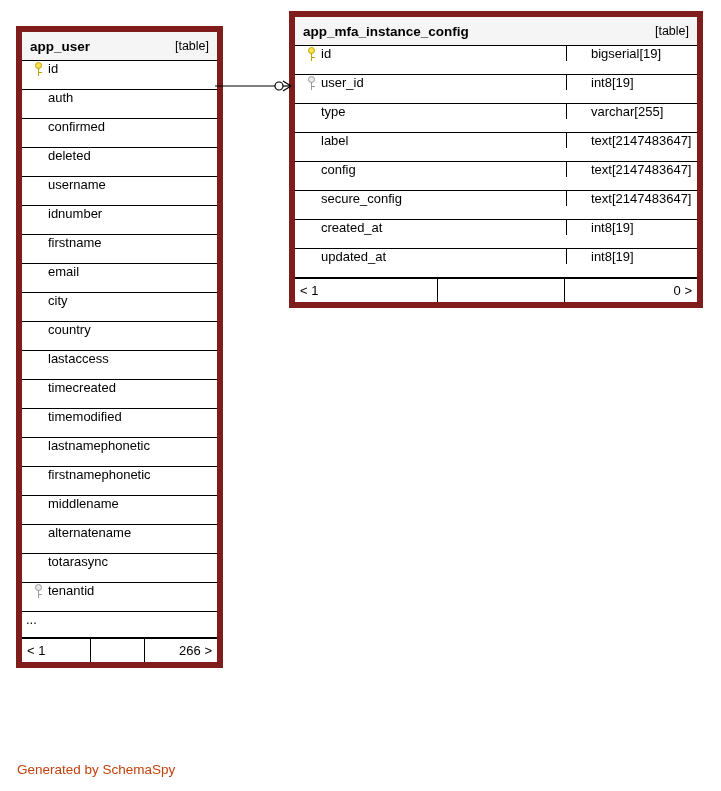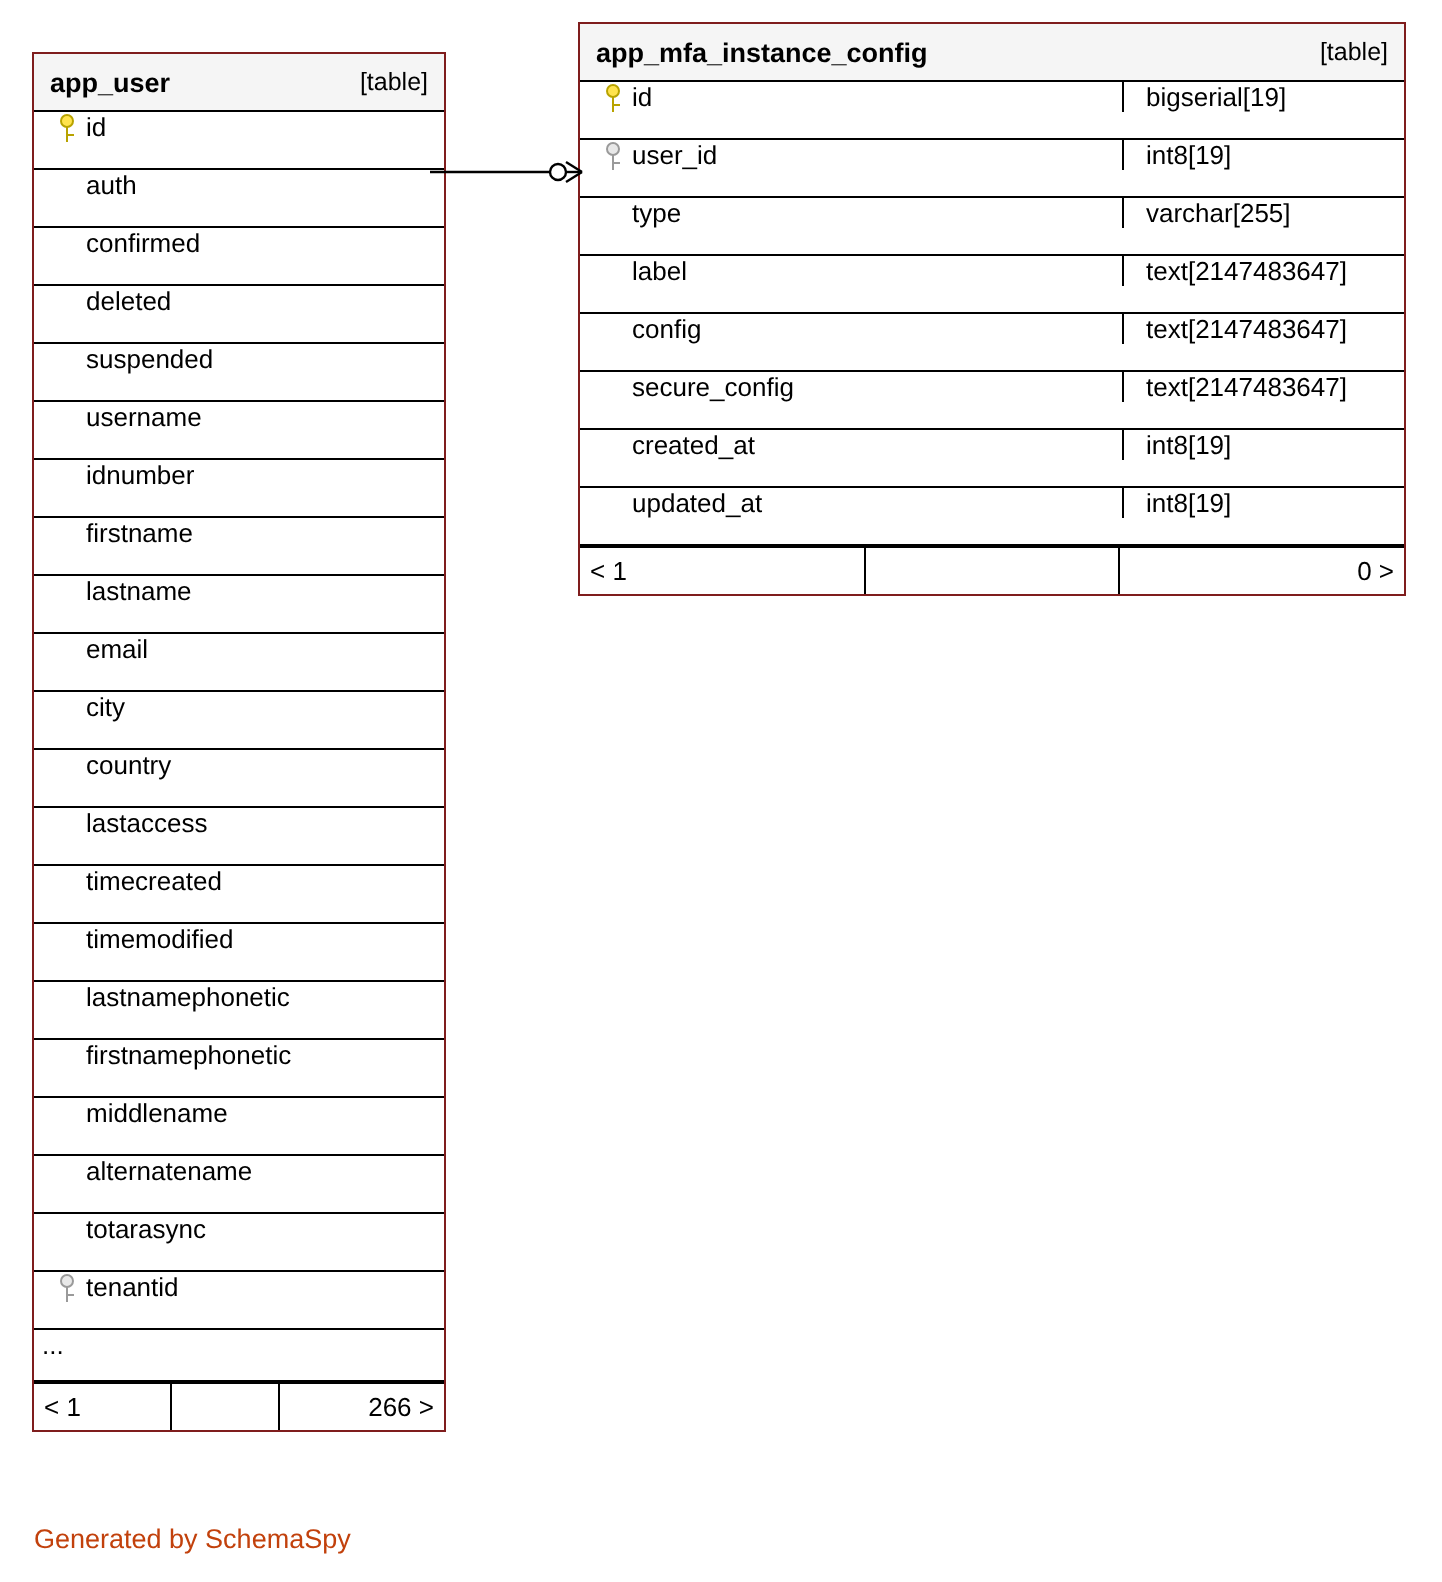--- a/index.html
+++ b/index.html
@@ -20,21 +20,21 @@
   .diagram {
     position: absolute;
     left: 0;
     top: 0;
     width: 721px;
     height: 791px;
   }
 
   .table-box {
     position: absolute;
-    border: 1px solid #7f1d1d;
+    border: 6px solid #7f1d1d;
     background: #f9a8d4;
     box-sizing: border-box;
   }
 
   .table-header {
     display: flex;
     align-items: center;
     justify-content: space-between;
     background: #f5f5f5;
     border-bottom: 1px solid #000000;
@@ -70,21 +70,21 @@
     padding-left: 8px;
     box-sizing: border-box;
     flex: 1 1 auto;
     min-width: 0;
     overflow: hidden;
     white-space: nowrap;
   }
   .col-type {
     display: flex;
     align-items: center;
-    padding-left: 11px;
+    padding-left: 24px;
     box-sizing: border-box;
     border-left: 1px solid #000000;
     white-space: nowrap;
     font-size: 13px;
   }
   .key-slot {
     width: 16px;
     flex: 0 0 16px;
     display: flex;
     align-items: center;
@@ -256,26 +256,20 @@
       </div>
     </div>
 
     <div class="row">
       <div class="col-name">
         <span class="key-slot"></span>
         <span class="col-label">deleted</span>
       </div>
     </div>
 
-    <div class="row">
-      <div class="col-name">
-        <span class="key-slot"></span>
-        <span class="col-label">suspended</span>
-      </div>
-    </div>
 
     <div class="row">
       <div class="col-name">
         <span class="key-slot"></span>
         <span class="col-label">username</span>
       </div>
     </div>
 
     <div class="row">
       <div class="col-name">
@@ -284,26 +278,20 @@
       </div>
     </div>
 
     <div class="row">
       <div class="col-name">
         <span class="key-slot"></span>
         <span class="col-label">firstname</span>
       </div>
     </div>
 
-    <div class="row">
-      <div class="col-name">
-        <span class="key-slot"></span>
-        <span class="col-label">lastname</span>
-      </div>
-    </div>
 
     <div class="row">
       <div class="col-name">
         <span class="key-slot"></span>
         <span class="col-label">email</span>
       </div>
     </div>
 
     <div class="row">
       <div class="col-name">

